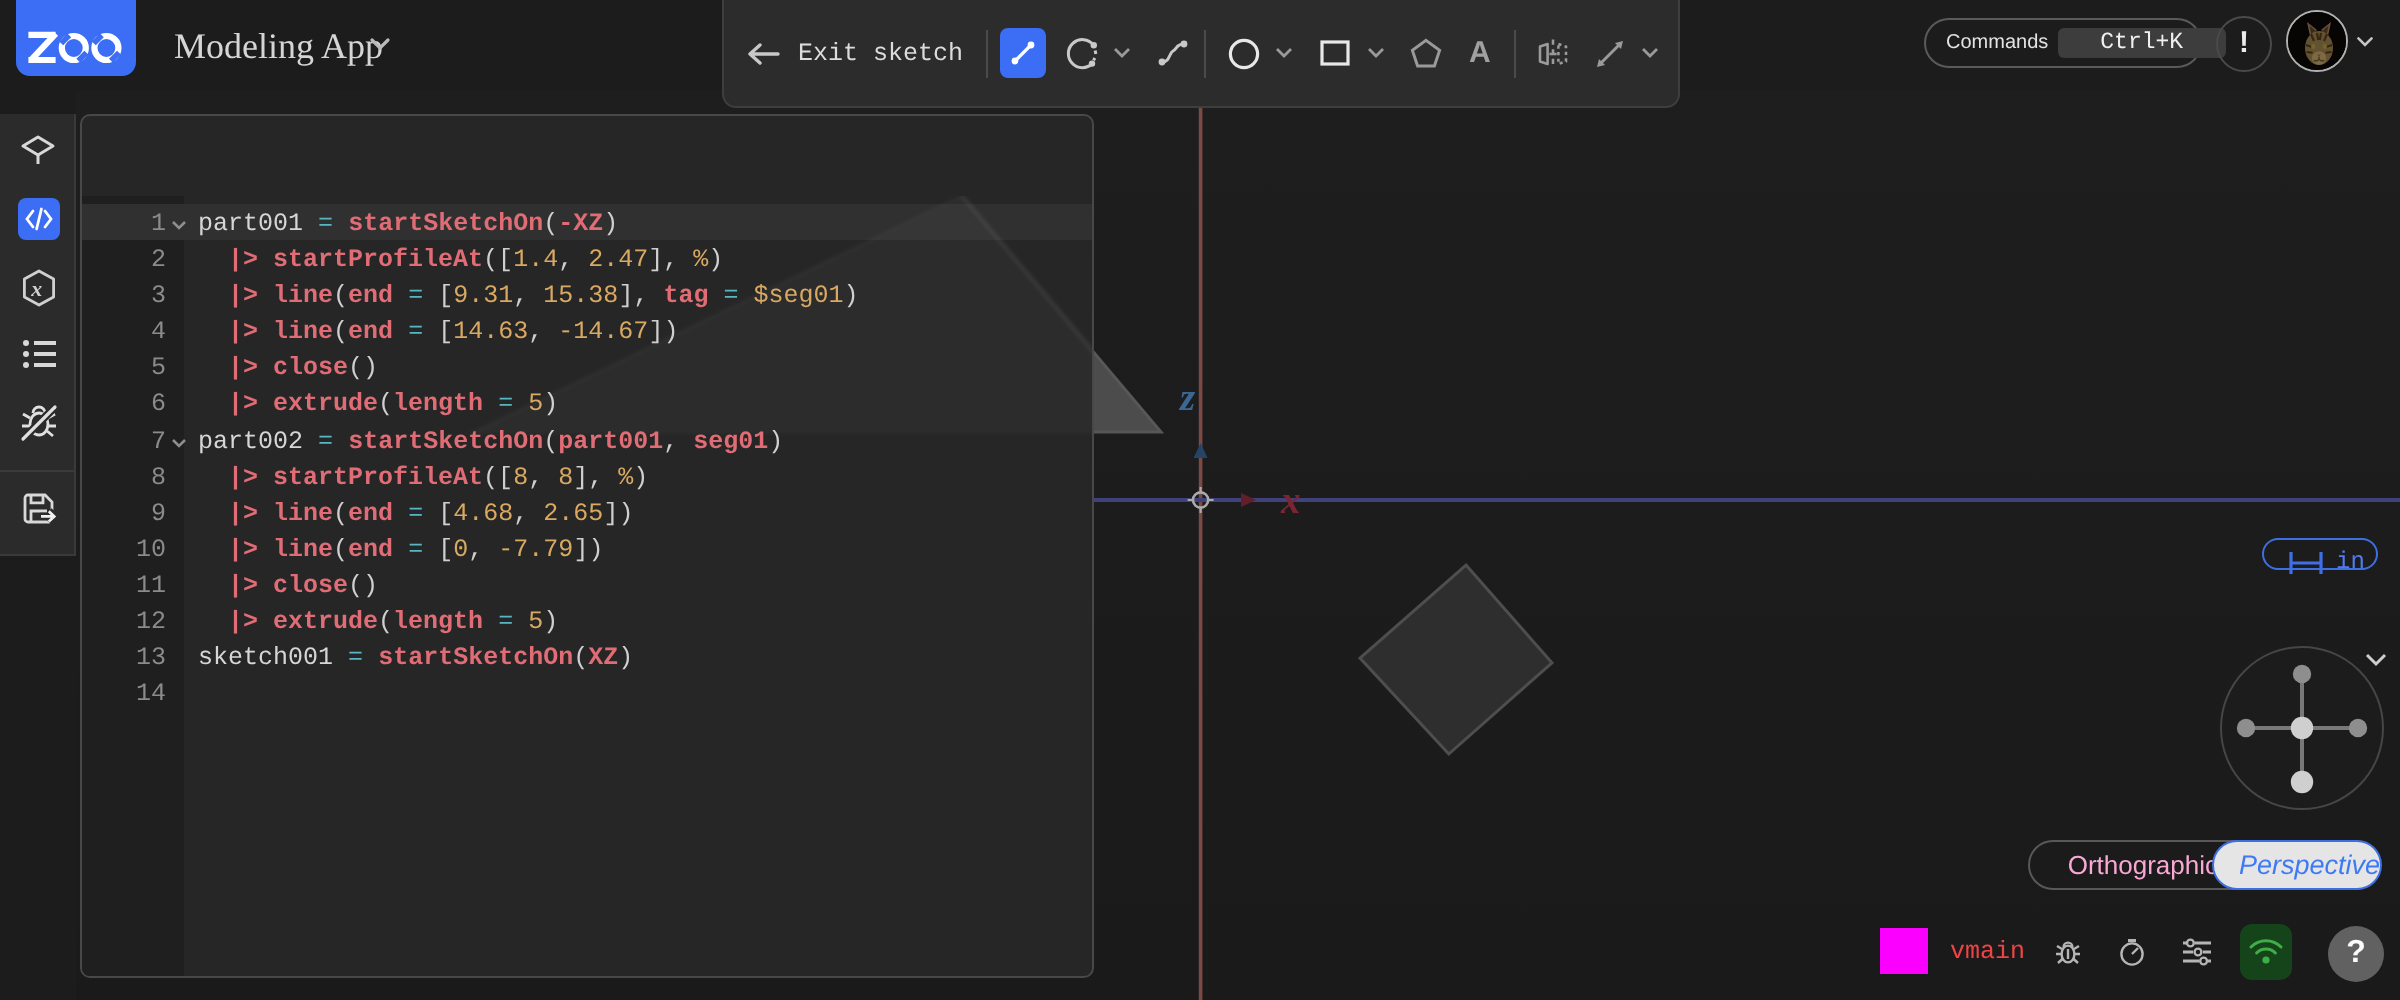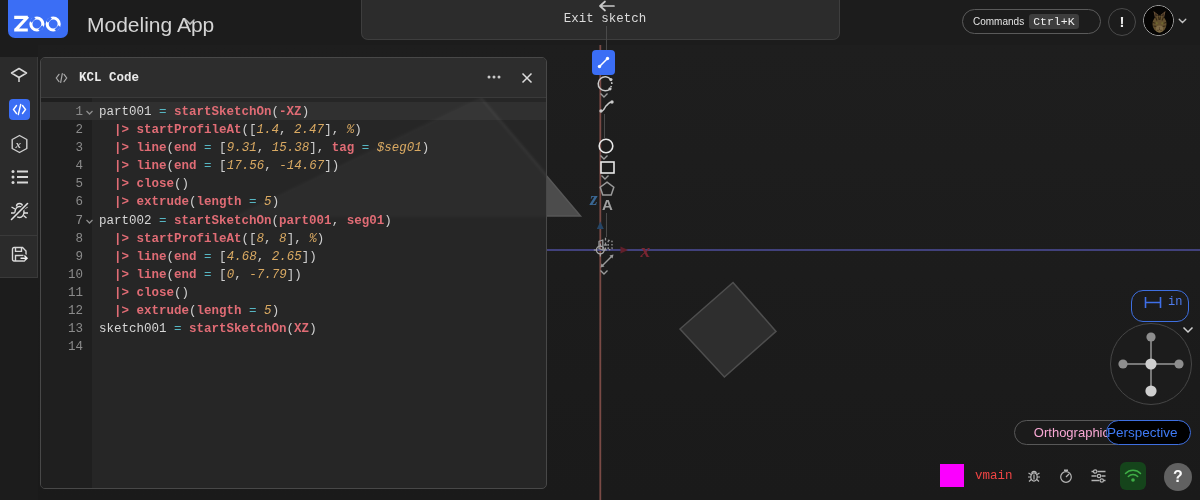--- a/index.html
+++ b/index.html
@@ -9,35 +9,35 @@
   .mono { font-family:"Liberation Mono", monospace; }
 
   
   #viewport { position:absolute; left:38px; top:45px; width:1162px; height:455px;
     background:linear-gradient(#1e1e1e,#1a1a1a); }
 
   
   #topbar { position:absolute; left:0; top:0; width:1200px; height:45px; background:#1c1c1c; }
   #logo { position:absolute; left:8px; top:0; width:60px; height:38px; background:#3b6ef5;
     border-radius:0 0 7px 7px; }
-  #appname { position:absolute; left:87px; top:13px; color:#d5d5d5; font-size:21px; }
-
-  
-  #toolbar { position:absolute; left:361px; top:0; width:479px; height:40px;
+  #appname { position:absolute; left:87px; top:13px; color:#d5d5d5; font-size:18px;font-family:Liberation Serif, serif; }
+
+  
+  #toolbar { position:absolute; left:361px; top:0; width:479px; height:54px;
     background:#2c2c2c; border:1px solid #3e3e3e; border-top:none; border-radius:0 0 7px 7px;
-    display:flex; align-items:center; white-space:nowrap;flex-direction:column; }
+    display:flex; align-items:center; white-space:nowrap; }
   #toolbar > * { flex:0 0 auto; }
   .tb-div { width:1px; height:24px; background:#4a4a4a; }
 
   
   #cmdbtn { position:absolute; left:962px; top:9px; width:139px; height:25px;
     border:1px solid #5a5a5a; border-radius:13px; display:flex; align-items:center; }
   #cmdbtn .lbl { color:#e3e3e3; font-size:10px; margin-left:10px; }
   #cmdbtn .key { font-family:"Liberation Mono",monospace; font-size:11.5px; color:#f0f0f0;
-    background:#3d3d3d; border-radius:3px; padding:1px 4px; margin-left:5px; }
+    background:#3d3d3d; border-radius:3px; padding:1px 21px; margin-left:5px; }
   #bang { position:absolute; left:1108px; top:8px; width:28px; height:28px; border-radius:50%;
     border:1px solid #4a4a4a; color:#ececec; text-align:center; line-height:26px;
     font-weight:bold; font-size:15px; }
   #avatar { position:absolute; left:1143px; top:5px; width:31px; height:31px;
     border-radius:50%; overflow:hidden; border:1px solid #b0b0b0; background:#060504; }
 
   
   #sidebar { position:absolute; left:0; top:57px; width:38px; height:221px;
     background:#2b2b2b; border-right:1px solid #3a3a3a; border-bottom:1px solid #3a3a3a; }
   #sidebar .divh { position:absolute; left:0; top:178px; width:38px; height:1px; background:#3a3a3a; }
@@ -49,32 +49,32 @@
     border-bottom:1px solid #3a3a3a; }
   #kcl-title { position:absolute; left:38px; top:13px; font-size:12.5px; font-weight:bold;
     color:#eaeaea; font-family:"Liberation Mono",monospace; }
   #gutter { position:absolute; left:0; top:40px; width:51px; height:391px; background:#1f1f1f; }
   #row1hl { position:absolute; left:0; top:44px; width:100%; height:18px; background:#303030; }
   #code { position:absolute; left:0; top:40px; width:100%; height:391px; }
   #code pre { font-family:"Liberation Mono",monospace; font-size:12.5px; line-height:18.1px; }
   #lnums { position:absolute; left:0; top:5px; width:42px; text-align:right; color:#8b8b8b; }
   #codetext { position:absolute; left:58px; top:5px; color:#cfcfcf; }
   .v { color:#d6d6d6; } .f { color:#e06c75;font-weight:bold; } .o { color:#56b6c2; }
-  .n { color:#d9a962;font-style:italic; } .p { color:#cfcfcf; }
-
-  
-  #inbtn { position:absolute; left:1131px; top:290px; width:58px; height:32px;
+  .n { color:#d9a962; } .p { color:#cfcfcf; }
+
+  
+  #inbtn { position:absolute; left:1131px; top:269px; width:58px; height:16px;
     border:1px solid #3e6fe0; border-radius:12px; }
   #ortho { position:absolute; left:1014px; top:420px; width:176px; height:25px;
     border:1px solid #585858; border-radius:13px; background:rgba(28,28,28,.6); }
   #ortho .o1 { position:absolute; left:0; top:0; width:94px; height:23px; text-align:right;
     line-height:23px; color:#f9a8d4; font-size:13px; }
   #persp { position:absolute; left:91px; top:-1px; width:85px; height:25px;
-    border:1px solid #3e6fe0; border-radius:13px; background:#000000; text-align:left;
-    line-height:23px; color:#3f7af5; font-size:13.5px; }
+    border:1px solid #3e6fe0; border-radius:13px; background:#e5e5e5; text-align:right;
+    line-height:23px; color:#3f7af5; font-size:13.5px;font-style:italic; }
   #swatch { position:absolute; left:940px; top:464px; width:24px; height:23px; background:#fb00ff; }
   #vmain { position:absolute; left:975px; top:469px; font-family:"Liberation Mono",monospace;
     font-size:12.5px; color:#ef4444; }
   #wifi { position:absolute; left:1120px; top:462px; width:26px; height:28px;
     background:#15441b; border-radius:6px; }
   #help { position:absolute; left:1164px; top:463px; width:28px; height:28px; border-radius:50%;
     background:#616161; color:#fafafa; font-weight:bold; font-size:16px; text-align:center;
     line-height:27px; }
 </style>
 </head>
@@ -258,53 +258,39 @@
         <filter id="bl">
           <feGaussianBlur stdDeviation="0.8"></feGaussianBlur>
         </filter>
       </defs>
     <g filter="url(#bl)">
       <polygon points="440,0 540.5,119 194,119" fill="rgba(255,255,255,0.028)"></polygon>
       <path d="M 440 0 L 540.5 119" stroke="rgba(255,255,255,0.06)" stroke-width="2.5"></path>
       <path d="M 440 0 L 194 119" stroke="rgba(255,255,255,0.022)" stroke-width="2"></path>
     </g>
   </svg>
-  <div id="kcl-head">
-      <div id="kcl-title">KCL Code</div>
-    <svg class="abs" style="left:14px;top:15px" width="13" height="10" viewBox="0 0 13 10">
-      <path d="M 4 1.3 L 1.3 5 L 4 8.7 M 9 1.3 L 11.7 5 L 9 8.7 M 7.3 0.7 L 5.7 9.3" stroke="#a8a8a8" stroke-width="1.2" fill="none" stroke-linecap="round"></path>
-    </svg>
-    <svg class="abs" style="left:446px;top:17px" width="14" height="4" viewBox="0 0 14 4">
-      <circle cx="2" cy="2" r="1.5" fill="#c9c9c9"></circle>
-        <circle cx="7" cy="2" r="1.5" fill="#c9c9c9"></circle>
-        <circle cx="12" cy="2" r="1.5" fill="#c9c9c9"></circle>
-    </svg>
-    <svg class="abs" style="left:480px;top:14px" width="12" height="12" viewBox="0 0 12 12">
-      <path d="M 1.5 1.5 L 10.5 10.5 M 10.5 1.5 L 1.5 10.5" stroke="#dcdcdc" stroke-width="1.5"></path>
-    </svg>
-  </div>
   <div id="code">
     <pre id="lnums">1
 2
 3
 4
 5
 6
 7
 8
 9
 10
 11
 12
 13
 14</pre>
     <pre id="codetext"><span class="v">part001</span> <span class="o">=</span> <span class="f">startSketchOn</span><span class="p">(</span><span class="f">-XZ</span><span class="p">)</span>
   <span class="f">|&gt; startProfileAt</span><span class="p">([</span><span class="n">1.4</span><span class="p">,</span> <span class="n">2.47</span><span class="p">],</span> <span class="n">%</span><span class="p">)</span>
   <span class="f">|&gt; line</span><span class="p">(</span><span class="f">end</span> <span class="o">=</span> <span class="p">[</span><span class="n">9.31</span><span class="p">,</span> <span class="n">15.38</span><span class="p">],</span> <span class="f">tag</span> <span class="o">=</span> <span class="n">$seg01</span><span class="p">)</span>
-  <span class="f">|&gt; line</span><span class="p">(</span><span class="f">end</span> <span class="o">=</span> <span class="p">[</span><span class="n">17.56</span><span class="p">,</span> <span class="n">-14.67</span><span class="p">])</span>
+  <span class="f">|&gt; line</span><span class="p">(</span><span class="f">end</span> <span class="o">=</span> <span class="p">[</span><span class="n">14.63</span><span class="p">,</span> <span class="n">-14.67</span><span class="p">])</span>
   <span class="f">|&gt; close</span><span class="p">()</span>
   <span class="f">|&gt; extrude</span><span class="p">(</span><span class="f">length</span> <span class="o">=</span> <span class="n">5</span><span class="p">)</span>
 <span class="v">part002</span> <span class="o">=</span> <span class="f">startSketchOn</span><span class="p">(</span><span class="f">part001</span><span class="p">,</span> <span class="f">seg01</span><span class="p">)</span>
   <span class="f">|&gt; startProfileAt</span><span class="p">([</span><span class="n">8</span><span class="p">,</span> <span class="n">8</span><span class="p">],</span> <span class="n">%</span><span class="p">)</span>
   <span class="f">|&gt; line</span><span class="p">(</span><span class="f">end</span> <span class="o">=</span> <span class="p">[</span><span class="n">4.68</span><span class="p">,</span> <span class="n">2.65</span><span class="p">])</span>
   <span class="f">|&gt; line</span><span class="p">(</span><span class="f">end</span> <span class="o">=</span> <span class="p">[</span><span class="n">0</span><span class="p">,</span> <span class="n">-7.79</span><span class="p">])</span>
   <span class="f">|&gt; close</span><span class="p">()</span>
   <span class="f">|&gt; extrude</span><span class="p">(</span><span class="f">length</span> <span class="o">=</span> <span class="n">5</span><span class="p">)</span>
 <span class="v">sketch001</span> <span class="o">=</span> <span class="f">startSketchOn</span><span class="p">(</span><span class="f">XZ</span><span class="p">)</span></pre>
     <svg class="abs" style="left:44px;top:12px" width="9" height="6" viewBox="0 0 9 6">

